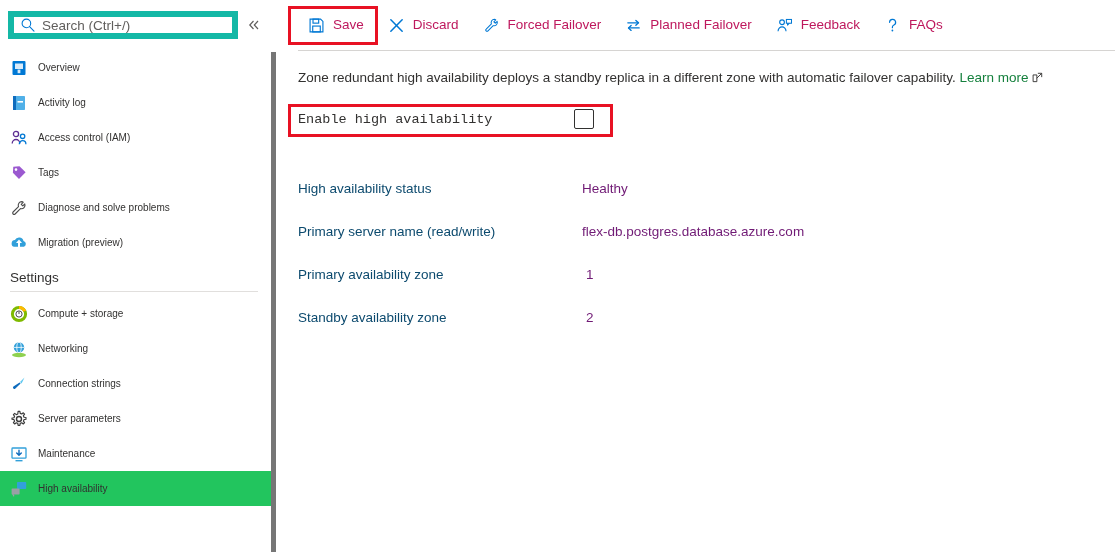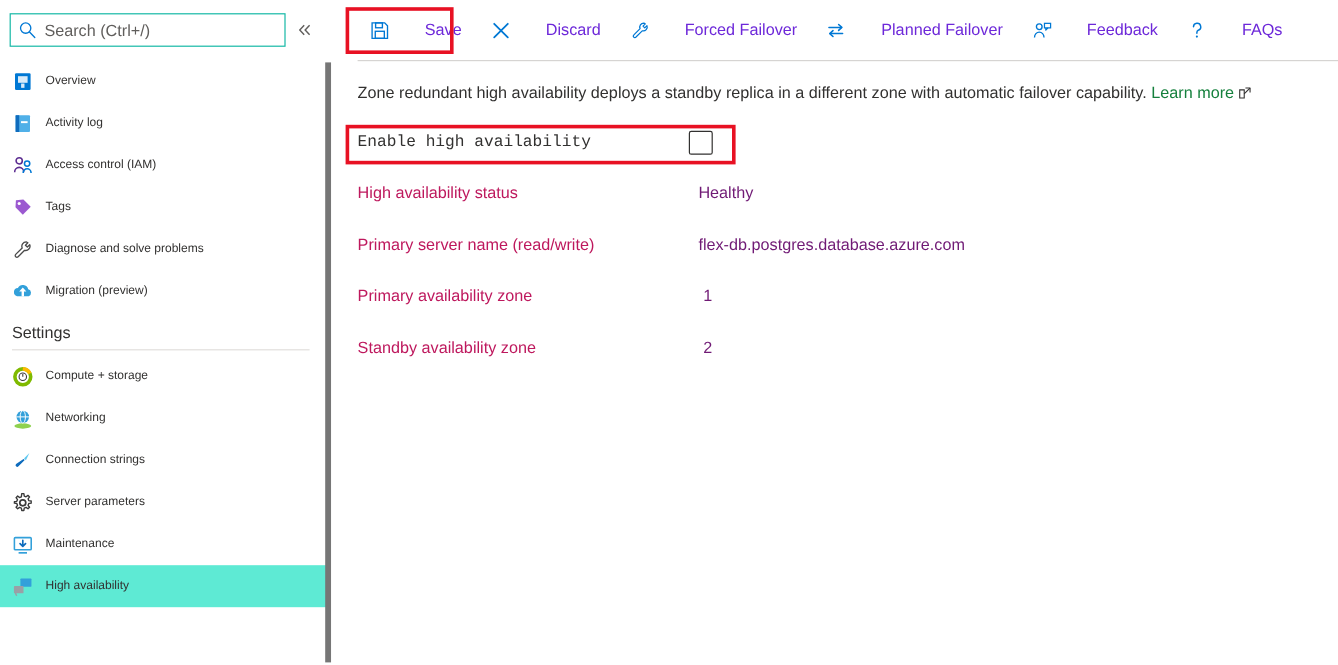--- a/index.html
+++ b/index.html
@@ -35,21 +35,21 @@
   .nav-top {
     display: flex;
     align-items: center;
     height: 50px;
     padding-left: 8px;
     box-sizing: border-box;
   }
   .search-box {
     width: 230px;
     height: 28px;
-    border: 1px solid #14b8a6;
+    border: 6px solid #14b8a6;
     background: #ffffff;
     display: flex;
     align-items: center;
     box-sizing: border-box;
     padding: 0 6px;
   }
   .search-box .sicon {
     width: 16px;
     height: 16px;
     flex: 0 0 16px;
@@ -87,21 +87,21 @@
   }
   .nav-item {
     display: flex;
     align-items: center;
     height: 35px;
     padding-left: 10px;
     box-sizing: border-box;
     cursor: pointer;
     width: 272px;
   }
-  .nav-item.selected { background: #5eead4; text-align: right; }
+  .nav-item.selected { background: #22c55e; text-align: right; }
   .nav-item .ic {
     width: 18px;
     height: 18px;
     flex: 0 0 18px;
     margin-right: 10px;
     display: block;
   }
   .nav-label {
     font-size: 10px;
     color: #323130;
@@ -159,23 +159,22 @@
   }
   .cmd .cic {
     width: 17px;
     height: 17px;
     flex: 0 0 17px;
     margin-right: 8px;
     display: block;
   }
   .cmd-label {
     font-size: 13.5px;
-    color: #6d28d9;
+    color: #be185d;
     line-height: 1;
-    margin-left: 21px;
   }
   .toolbar-rule {
     position: absolute;
     left: 22px;
     top: 50px;
     width: 1072px;
     height: 1px;
     background: #d6d4d2;
   }
 
@@ -230,23 +229,24 @@
   .fields {
     margin-top: 16px;
   }
   .field-row {
     display: flex;
     align-items: baseline;
     height: 43px;
   }
   .field-label {
     font-size: 13.5px;
-    color: #be185d;
+    color: #0c4a6e;
     width: 284px;
     flex: 0 0 284px;
+    margin-top: 28px;
   }
   .field-value {
     font-size: 13.5px;
     color: #701a75;
     white-space: nowrap;
   }
   .field-value.centerish { padding-left: 4px; }
 
   
   .hl {

